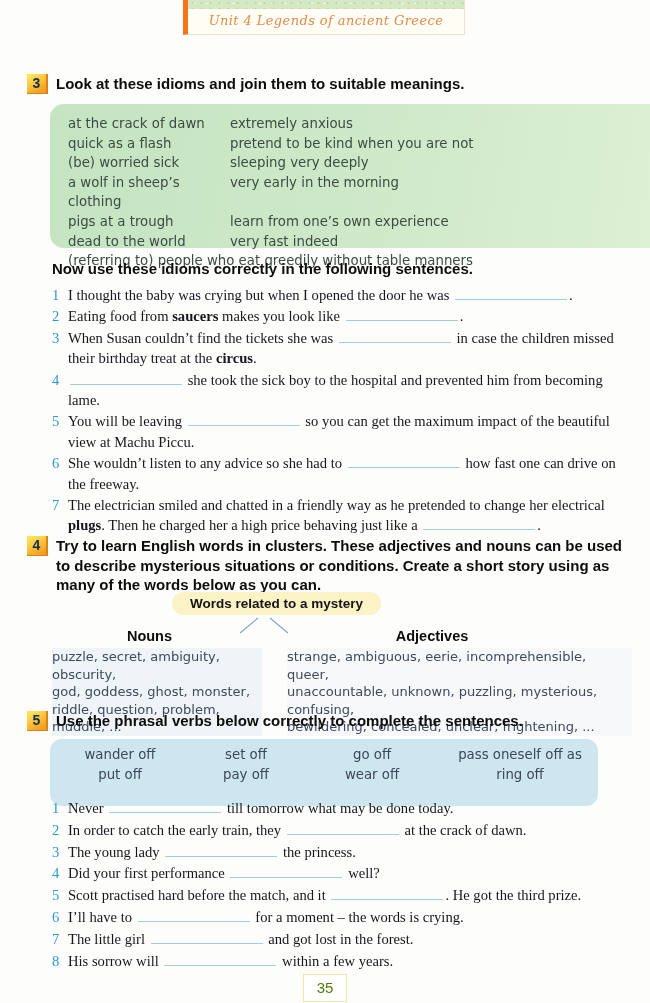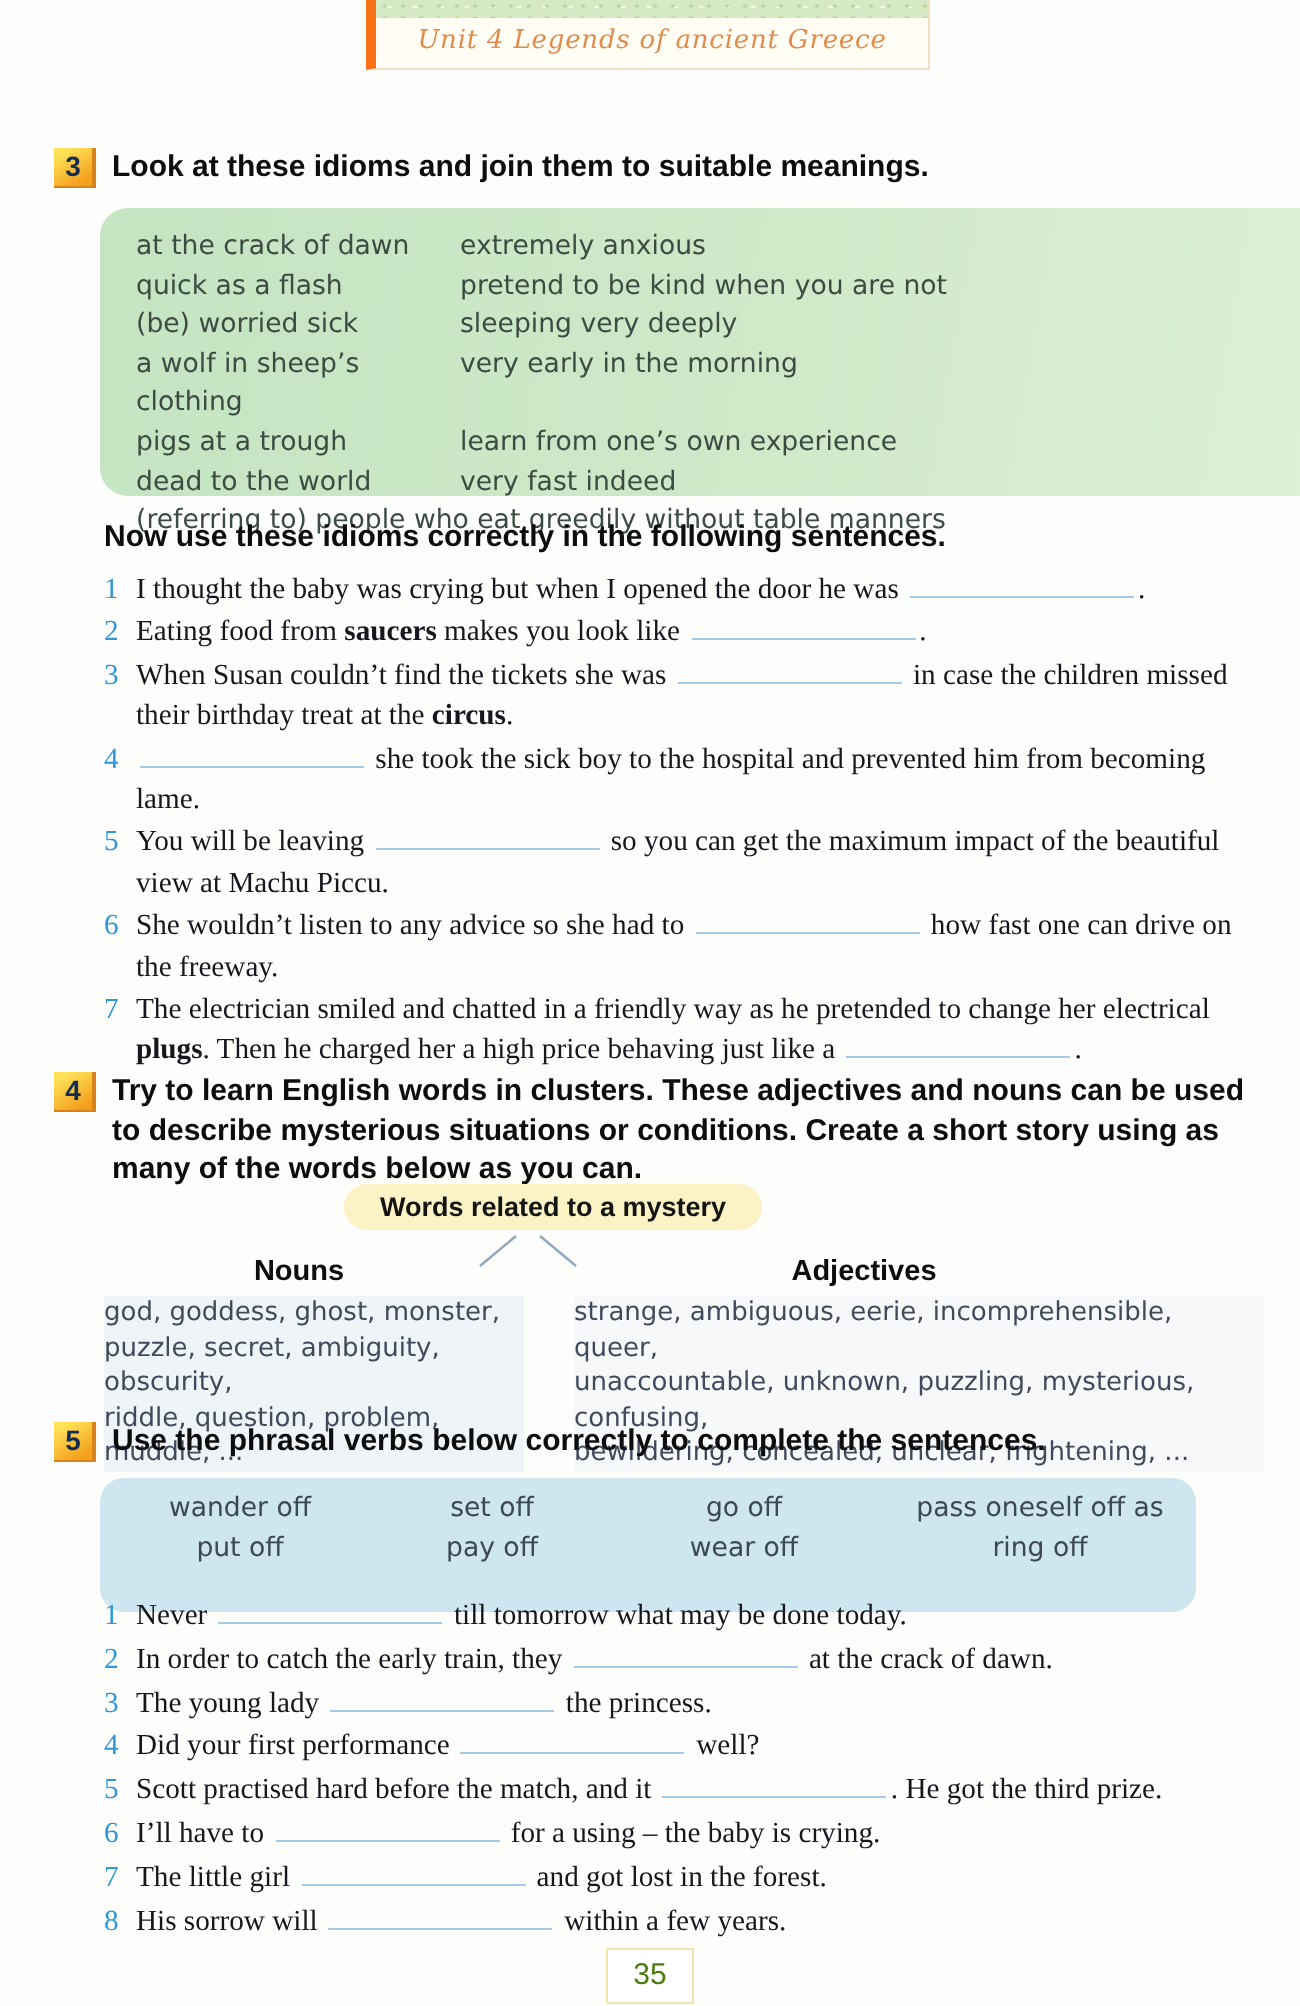--- a/index.html
+++ b/index.html
@@ -188,22 +188,22 @@
   <div id="mystery-pill">Words related to a mystery</div>
 
   <svg id="connector-svg" width="70" height="19">
     <line x1="30" y1="2" x2="12" y2="17" stroke="#8fa6bd" stroke-width="1.2"></line>
     <line x1="42" y1="2" x2="60" y2="17" stroke="#8fa6bd" stroke-width="1.2"></line>
   </svg>
 
   <div class="word-col-header" id="nouns-header">Nouns</div>
   <div class="word-col-header" id="adjectives-header">Adjectives</div>
   <div class="word-lines" id="nouns-lines">
+      <div>puzzle, secret, ambiguity, obscurity,</div>
       <div>god, goddess, ghost, monster,</div>
-      <div>puzzle, secret, ambiguity, obscurity,</div>
       <div>riddle, question, problem, muddle, ...</div>
     </div>
   <div class="word-lines" id="adjectives-lines">
       <div>strange, ambiguous, eerie, incomprehensible, queer,</div>
       <div>unaccountable, unknown, puzzling, mysterious, confusing,</div>
       <div>bewildering, concealed, unclear, frightening, ...</div>
     </div>
 
   <div class="ex-head" id="ex5-head">
     <div class="badge">5</div>
@@ -241,21 +241,21 @@
       <div class="sent">
         <span class="num">4</span>
         <span class="stext"><span>Did your first performance </span><span class="blank"></span><span> well?</span></span>
       </div>
       <div class="sent">
         <span class="num">5</span>
         <span class="stext"><span>Scott practised hard before the match, and it </span><span class="blank"></span><span>. He got the third prize.</span></span>
       </div>
       <div class="sent">
         <span class="num">6</span>
-        <span class="stext"><span>I’ll have to </span><span class="blank"></span><span> for a using – the baby is crying.</span></span>
+        <span class="stext"><span>I’ll have to </span><span class="blank"></span><span> for a moment – the words is crying.</span></span>
       </div>
       <div class="sent">
         <span class="num">7</span>
         <span class="stext"><span>The little girl </span><span class="blank"></span><span> and got lost in the forest.</span></span>
       </div>
       <div class="sent">
         <span class="num">8</span>
         <span class="stext"><span>His sorrow will </span><span class="blank"></span><span> within a few years.</span></span>
       </div>
     </div>

